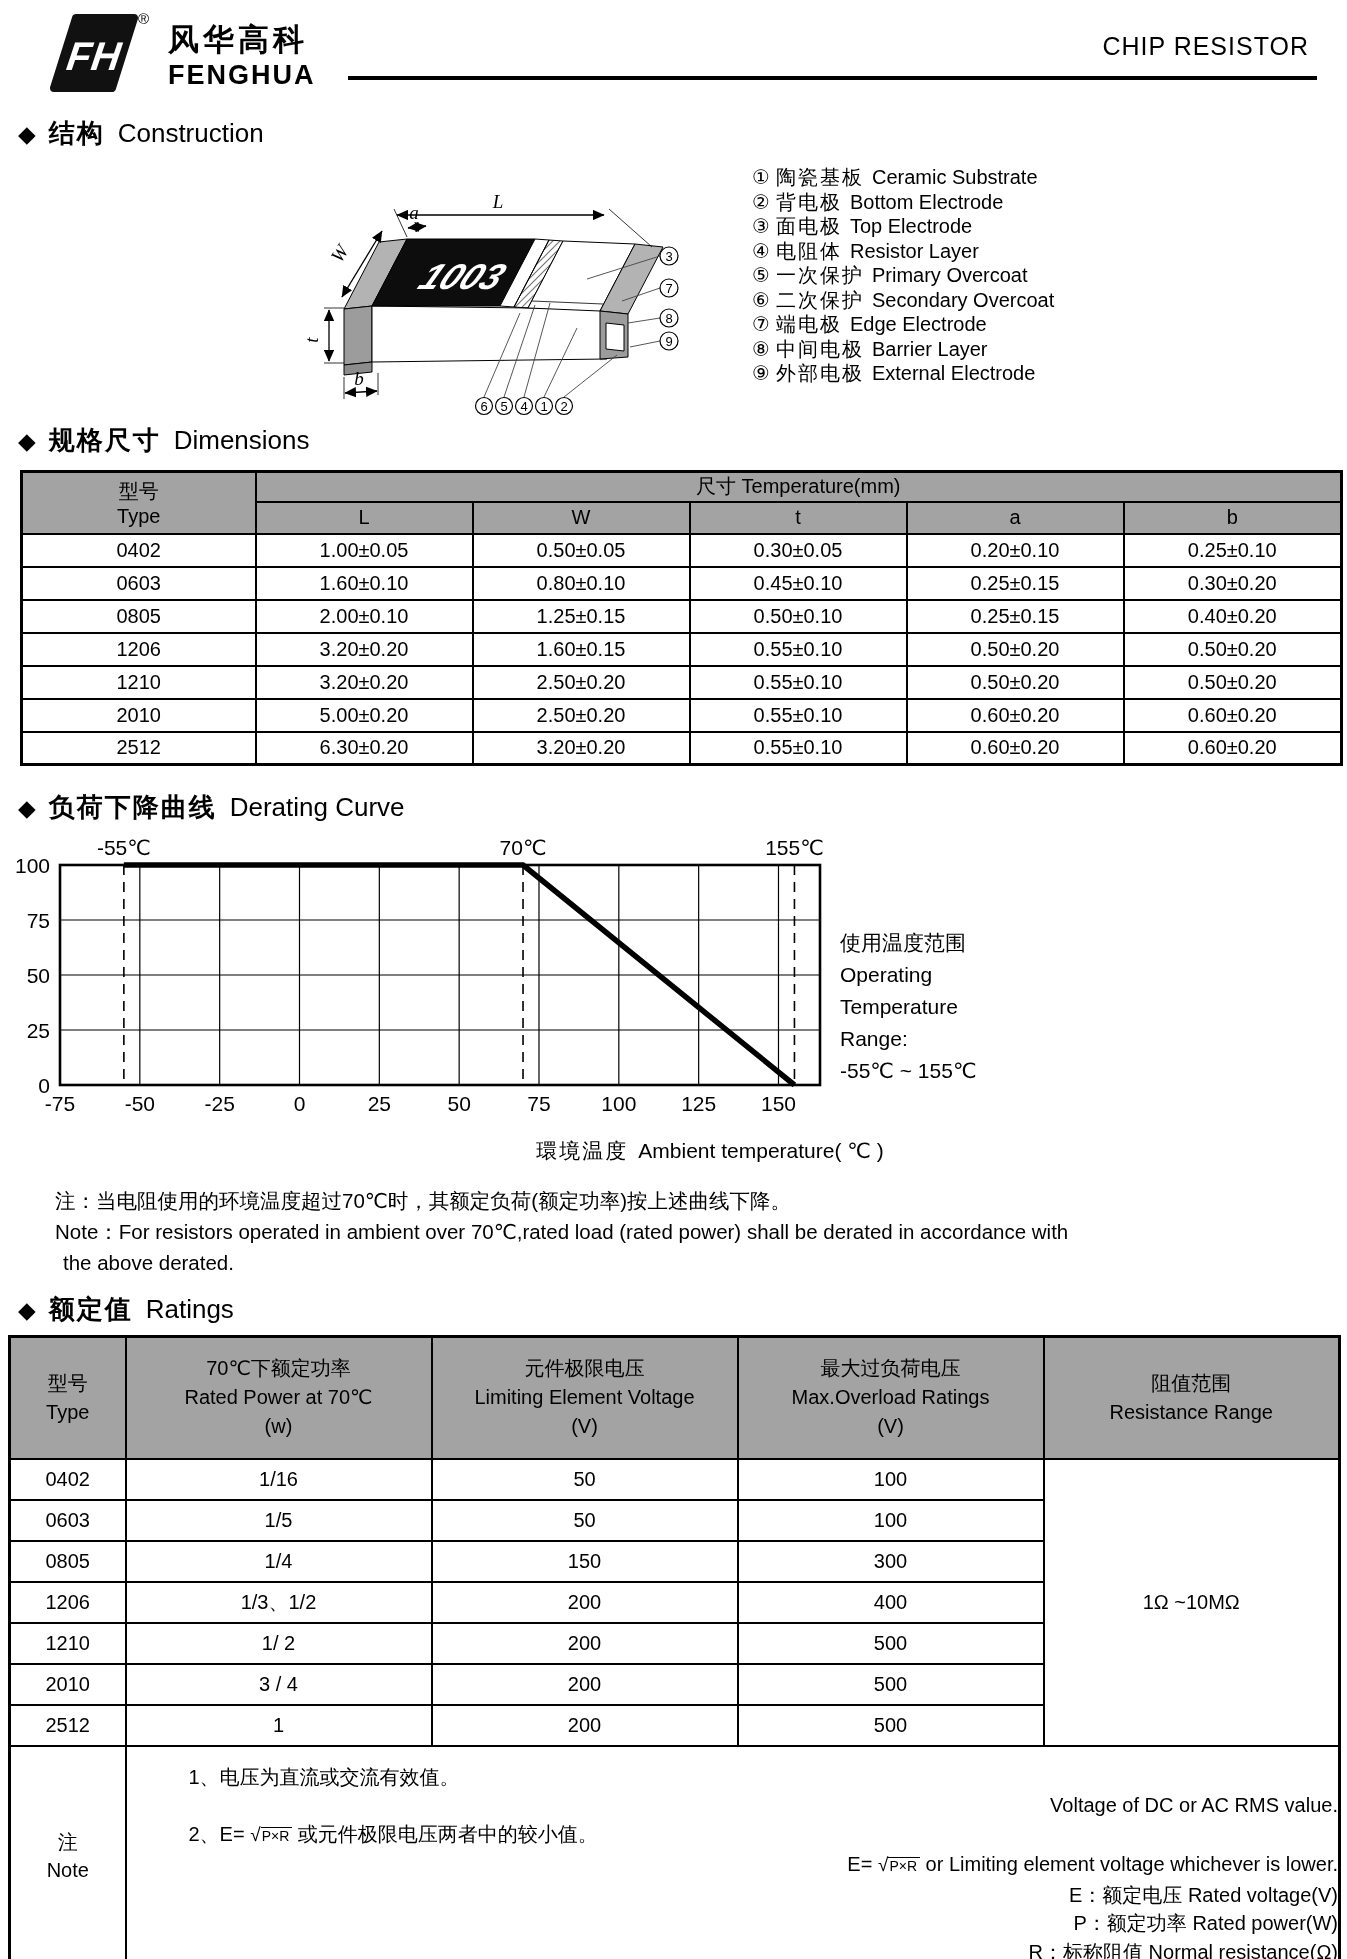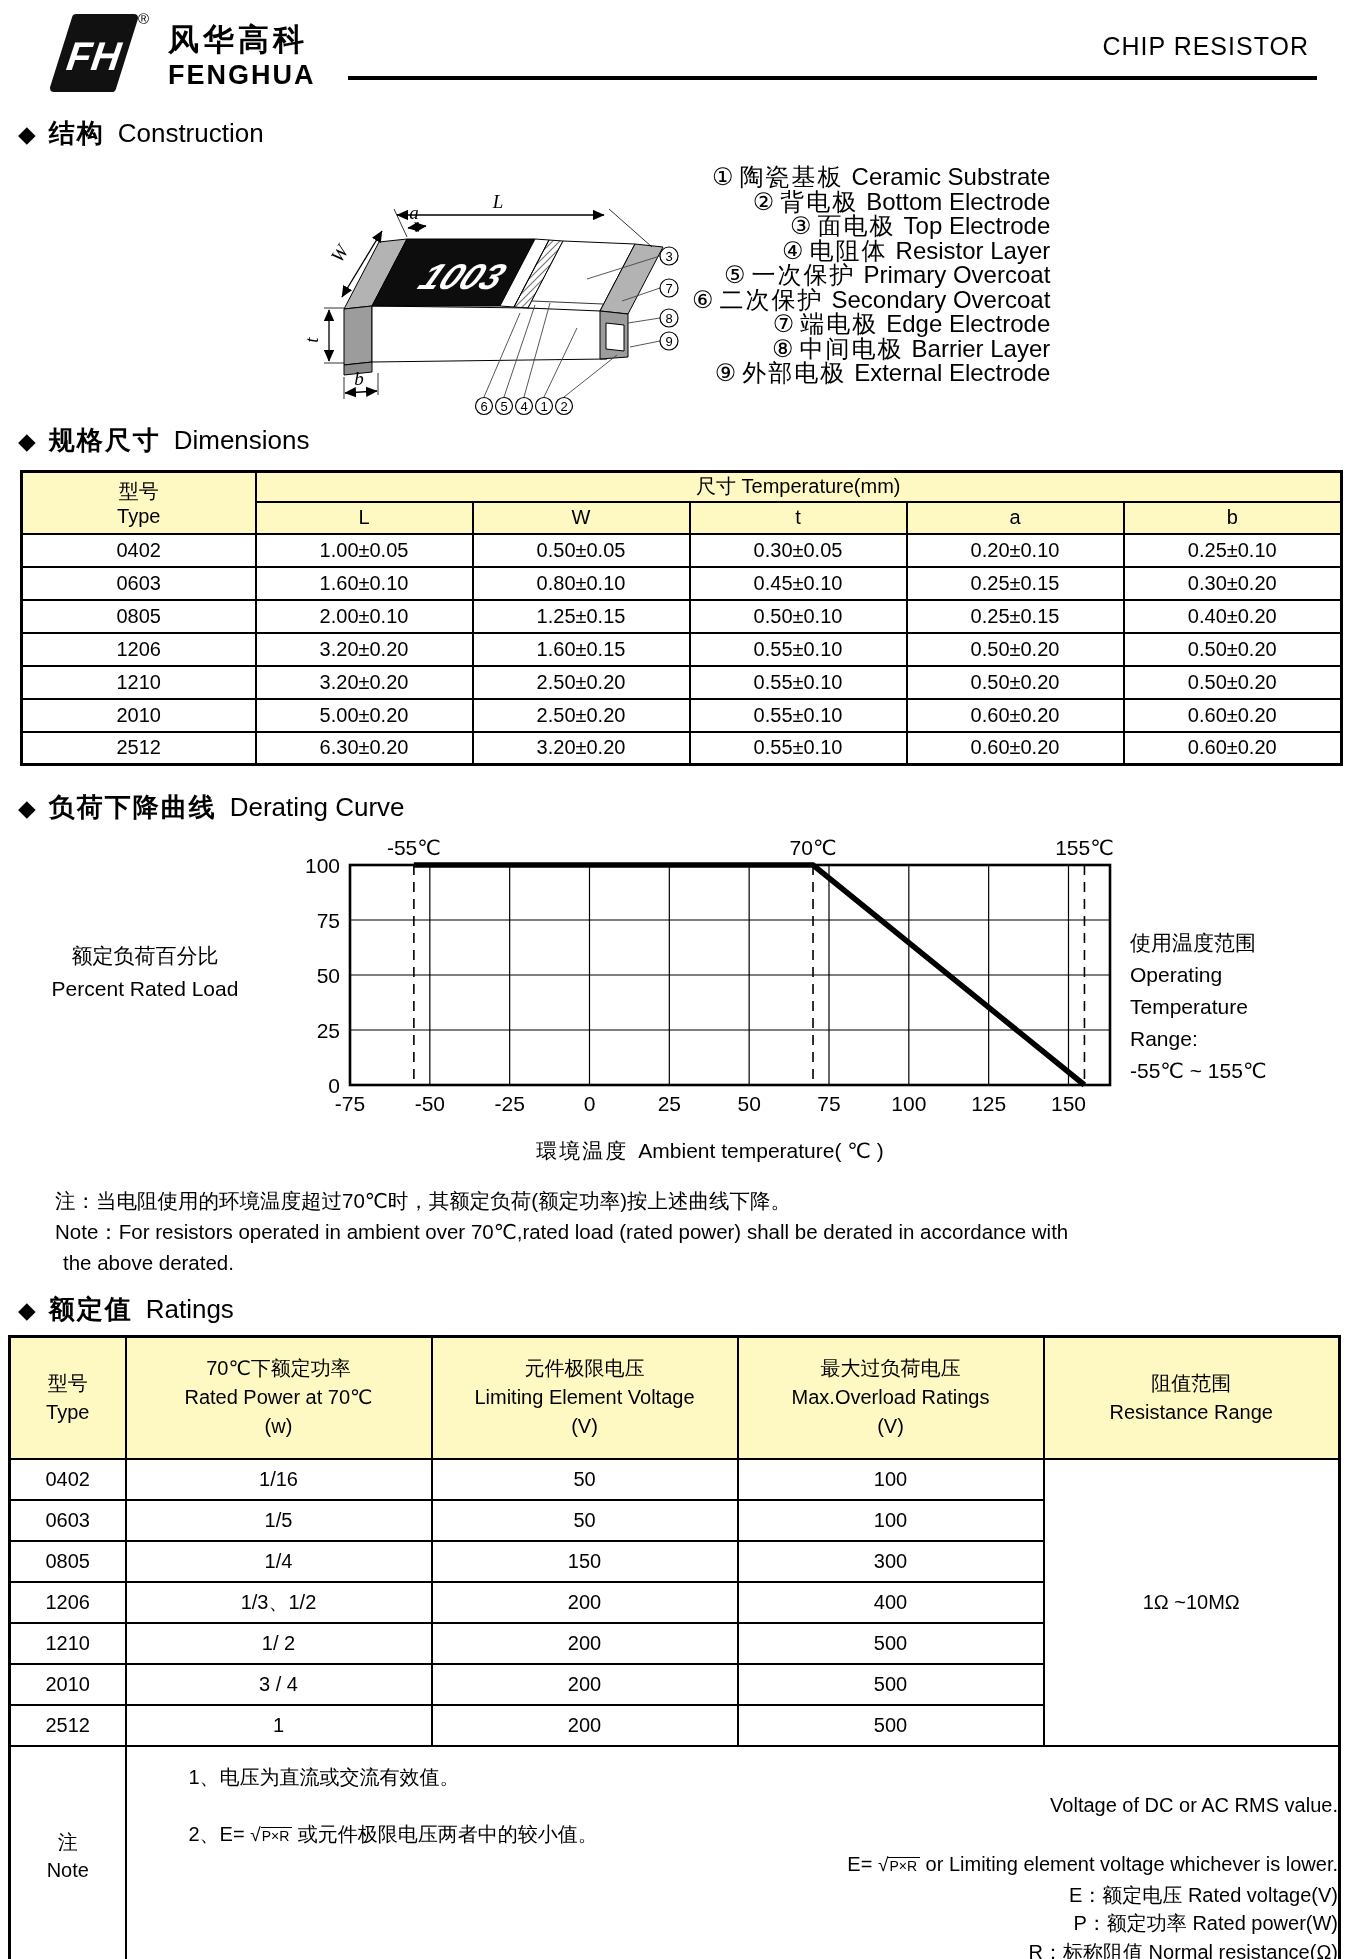--- a/index.html
+++ b/index.html
@@ -16,28 +16,28 @@
   .sec { display:flex; align-items:center; gap:13px; padding-left:18px; font-size:26px; }
   .sec .diamond { font-size:23px; position:relative; top:1px; }
   .sec-cn { font-weight:bold; letter-spacing:2px;text-align:center; }
   #sec-construction { margin-top:16px; }
   #sec-dimensions { margin-top:0px; }
   #sec-derating   { margin-top:24px; }
   #sec-ratings    { margin-top:14px; }
   
   .construction-row { display:flex; align-items:flex-start; }
   #construction-svg { margin-left:232px; flex:0 0 auto; }
-  .legend { padding-top:14px; font-size:24px; line-height:24.5px;text-align:right; }
+  .legend { margin-left:60px; padding-top:14px; font-size:20px; line-height:24.5px; }
   .legend .li { white-space:nowrap; }
   .legend .num { margin-right:6px; }
   .legend .cn  { margin-right:8px; letter-spacing:2px; }
   
   table { border-collapse:collapse; table-layout:fixed; border:3px solid #000; }
   td { border:2px solid #000; text-align:center; vertical-align:middle; font-size:20px; }
-  .hcell { background:#fef9c3; }
+  .hcell { background:#a3a3a3; }
   #dims-table { margin:12px 0 0 20px; width:1320px; }
   #dims-table td { height:33px; }
   #dims-table .hr1 td { height:30px; }
   #dims-table .hr2 td { height:32px; }
   #ratings-table { margin:8px 0 0 8px; width:1330px; }
   #ratings-table .hrow td { height:122px; }
   #ratings-table .drow td { height:41px; }
   #ratings-table .hrow .ln { line-height:29px; }
   .note-cell { text-align:left; vertical-align:top; padding:16px 0 0 62px; line-height:28.5px; font-size:20px; }
   .note-cell .ind { margin-left:32px;text-align:right; }
@@ -295,24 +295,20 @@
 </tbody>
   </table>
 
 <div class="sec" id="sec-derating">
   <span class="diamond">◆</span>
   <span class="sec-cn">负荷下降曲线</span>
   <span class="sec-en">Derating Curve</span>
 </div>
 
 <div class="chart-row">
-  <div class="y-label-block">
-    <div>额定负荷百分比</div>
-    <div>Percent Rated Load</div>
-  </div>
   <svg id="derating-svg" width="840" height="290" viewBox="0 0 840 290">
       <text x="60" y="276" class="xt">-75</text>
       <line x1="139.83193277310926" y1="30" x2="139.83193277310926" y2="250" class="grid"></line>
       <text x="139.83193277310926" y="276" class="xt">-50</text>
       <line x1="219.6638655462185" y1="30" x2="219.6638655462185" y2="250" class="grid"></line>
       <text x="219.6638655462185" y="276" class="xt">-25</text>
       <line x1="299.4957983193277" y1="30" x2="299.4957983193277" y2="250" class="grid"></line>
       <text x="299.4957983193277" y="276" class="xt">0</text>
       <line x1="379.327731092437" y1="30" x2="379.327731092437" y2="250" class="grid"></line>
       <text x="379.327731092437" y="276" class="xt">25</text>

